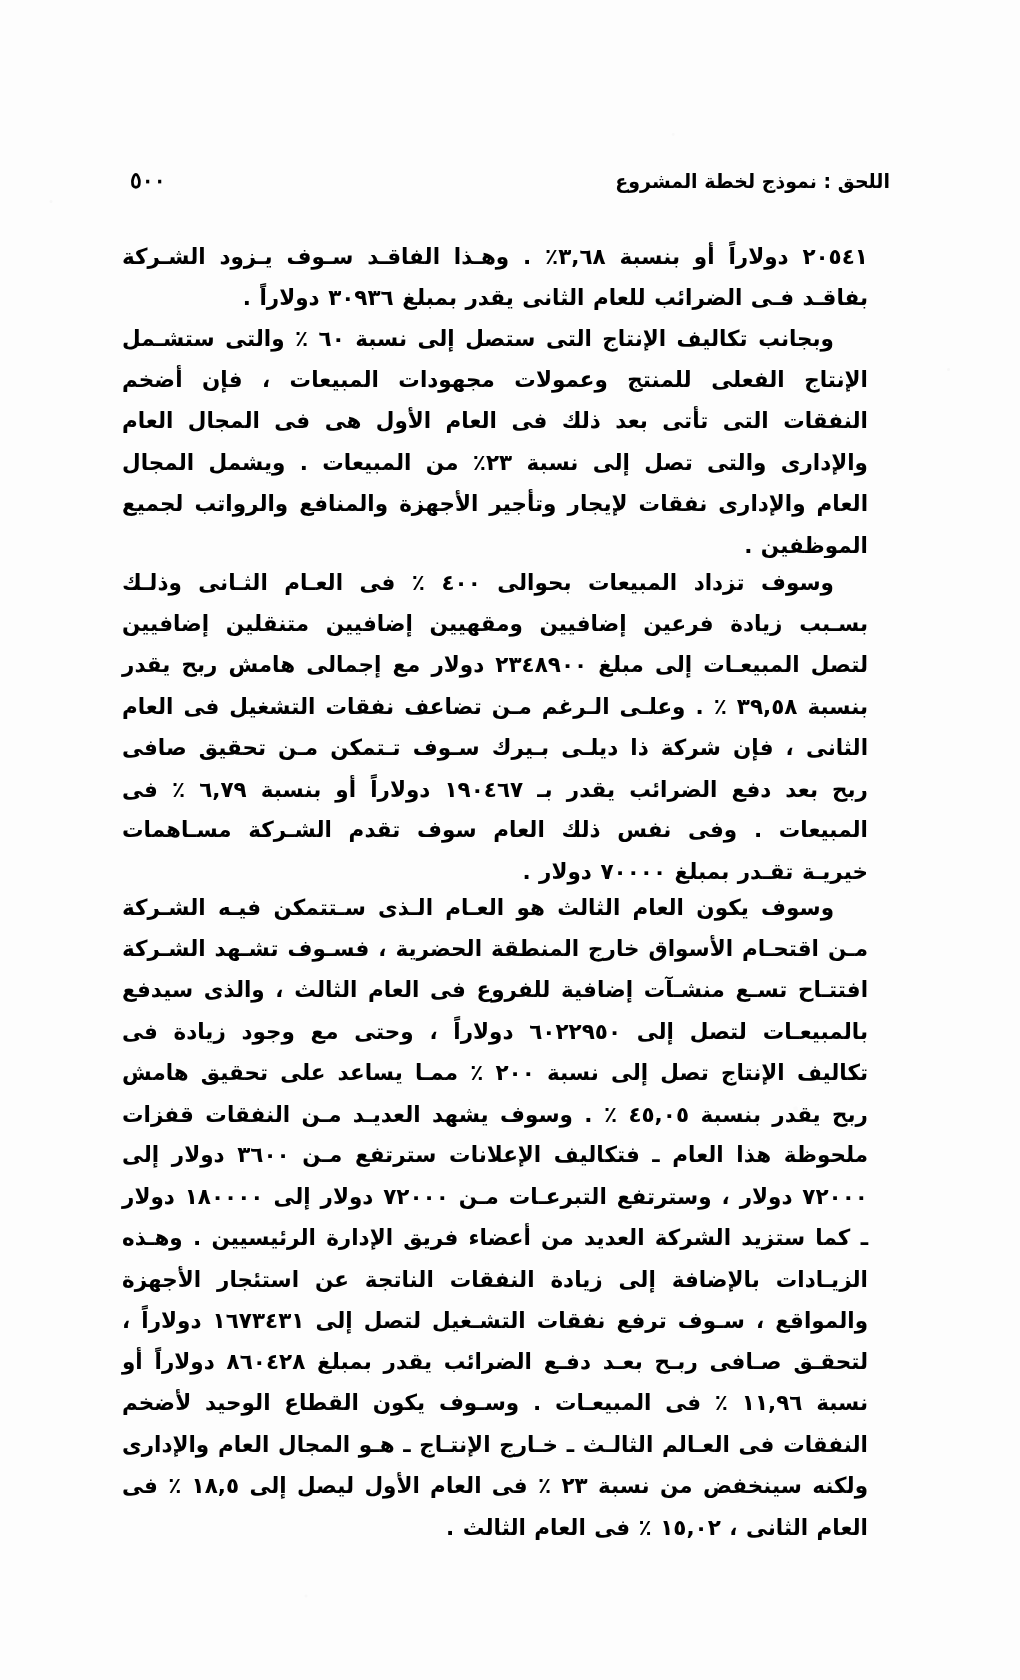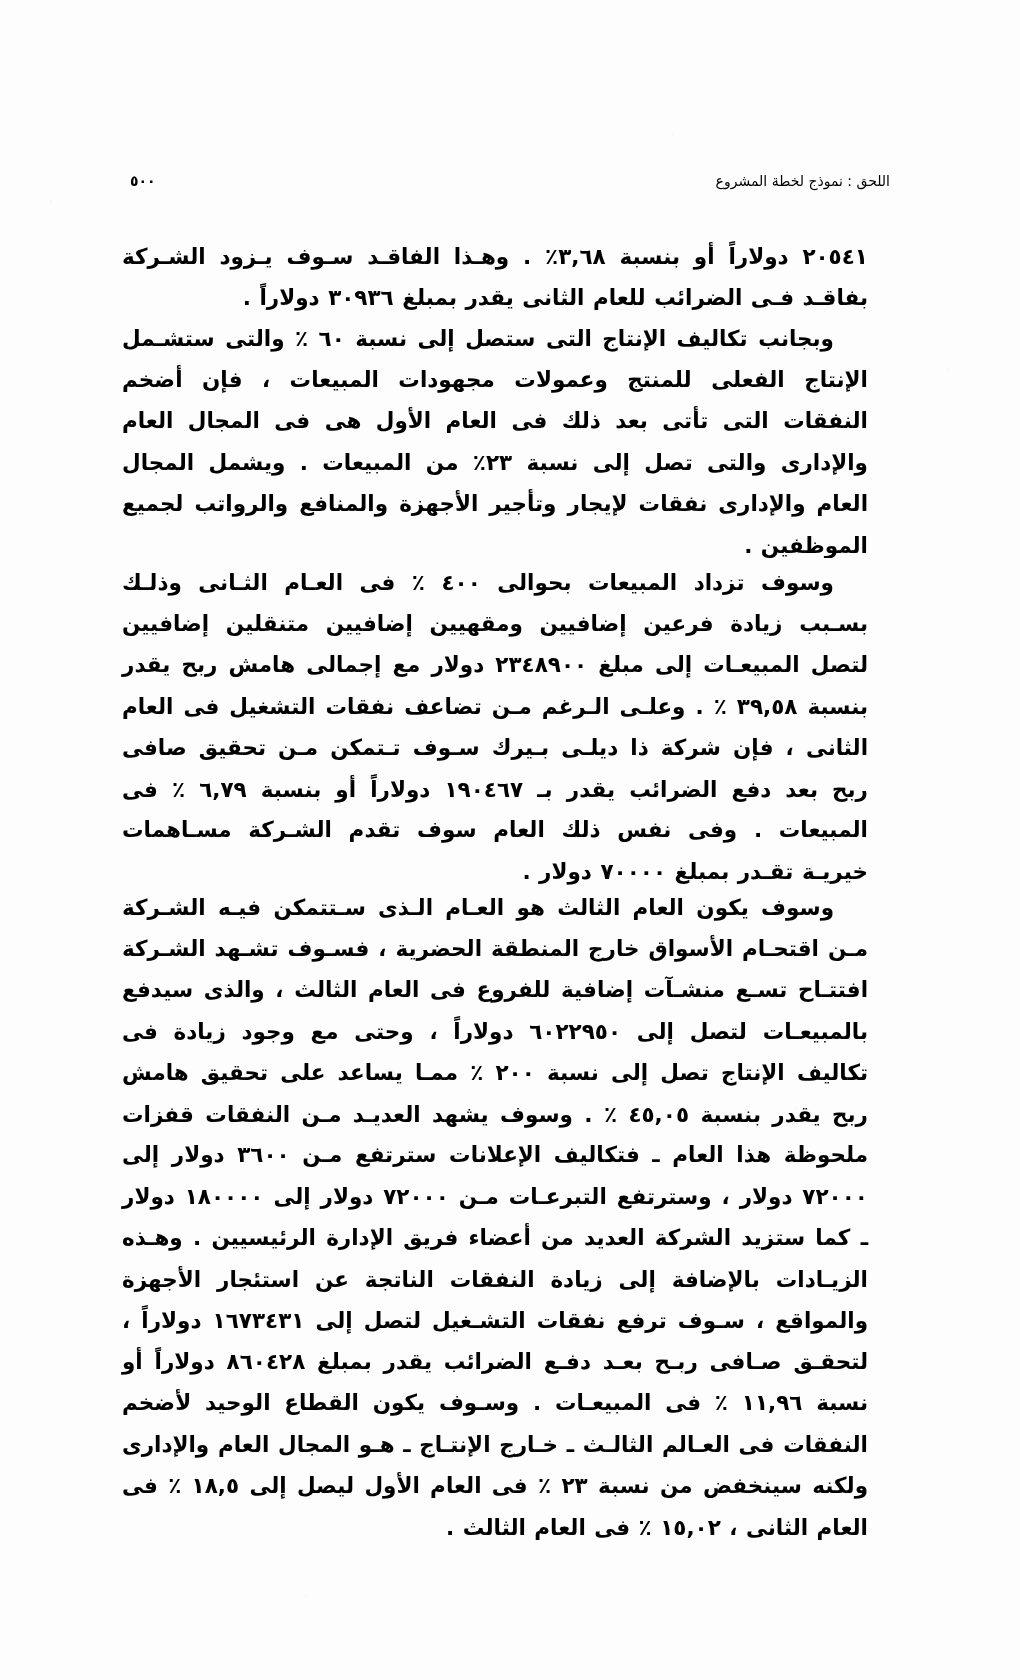--- a/index.html
+++ b/index.html
@@ -34,29 +34,30 @@
     left: 130px;
     right: 130px;
     height: 34px;
     display: flex;
     flex-direction: row-reverse;
     align-items: center;
     justify-content: space-between;
     direction: rtl;
   }
   .folio {
-    font-size: 14px;
+    font-size: 22px;
     font-weight: 700;
     letter-spacing: 2px;
     line-height: 1;
     transform: scaleY(1.04);
+    font-family: Liberation Serif, serif;
   }
   .head-title {
-    font-size: 14px;
-    font-weight: 400;
+    font-size: 19px;
+    font-weight: 700;
     line-height: 1;
     padding-left: 36px;
     transform: scaleY(1.04);
     letter-spacing: 0px;
   }
 
   
   .body-block {
     position: absolute;
     top: 236px;

